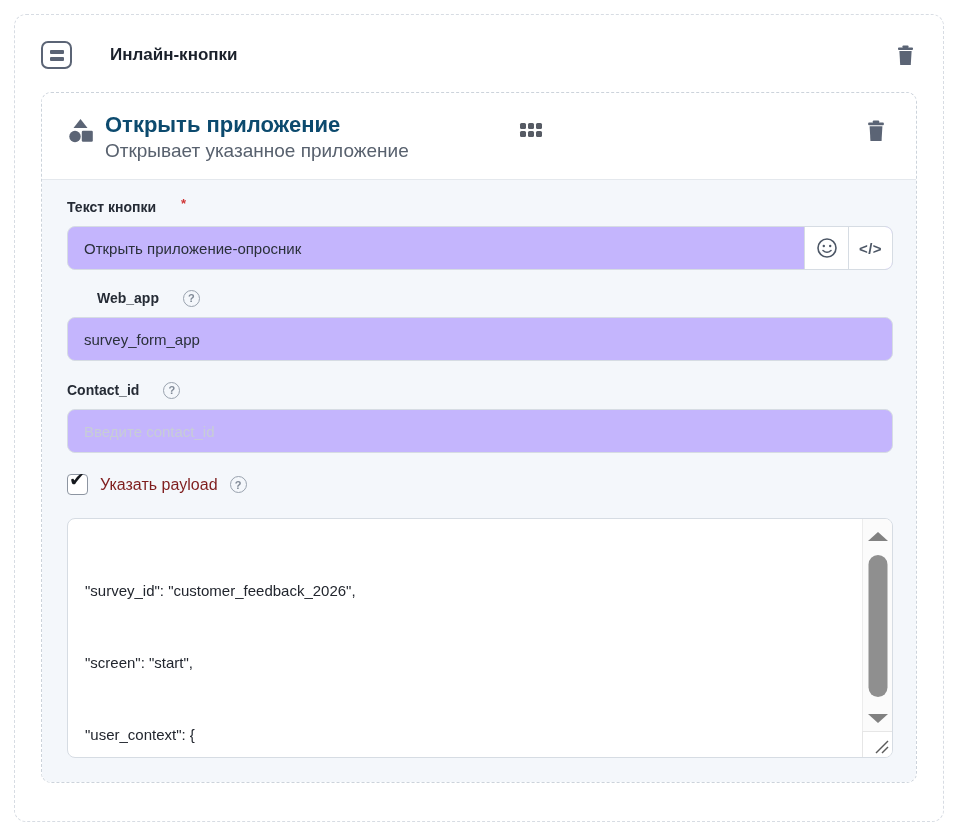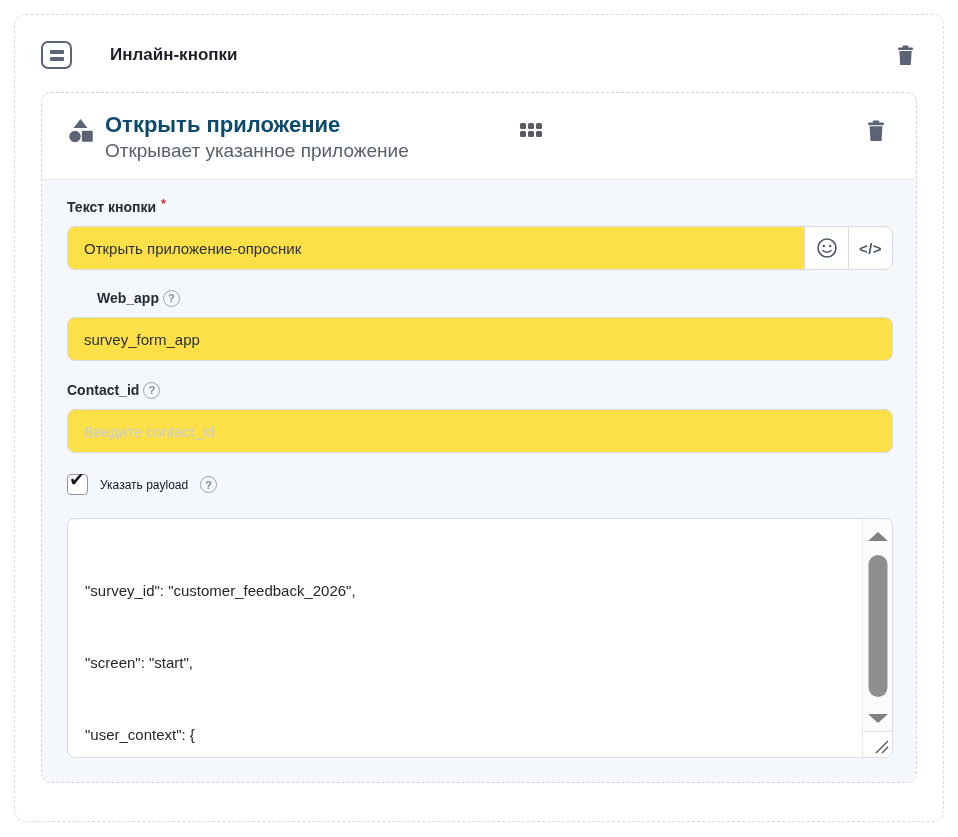--- a/index.html
+++ b/index.html
@@ -44,32 +44,32 @@
     cursor: grab; background: none; border: none; padding: 0;
   }
   .grid-dots i { width: 6px; height: 6px; background: #565b64; border-radius: 1.5px; }
   .inner-trash { position: absolute; right: 28px; top: 25px; }
 
   
   .form-body { background: #f4f7fb; padding: 19px 25px 24px 25px; }
 
   .field-label {
     font-size: 14px; font-weight: 700; color: #252b35;
-    display: flex; align-items: flex-end; gap: 4px; line-height: 17px;
+    display: flex; align-items: flex-end; gap: 24px; line-height: 17px;
   }
   .req { color: #cf3434; font-size: 13px; font-weight: 700; transform: translateY(-4px); margin-left: 1px; }
   .help-icon {
     width: 17px; height: 17px; border: 1.5px solid #99a2ae; border-radius: 50%;
     display: inline-flex; align-items: center; justify-content: center;
     font-size: 11px; font-weight: 700; color: #808a97; background: transparent; flex: 0 0 auto;
   }
 
   .input-group {
     margin-top: 10px; display: flex; height: 44px; width: 826px;
-    background: #fde047; border: 1px solid #d6dce3; border-radius: 8px; overflow: hidden;
+    background: #c4b5fd; border: 1px solid #d6dce3; border-radius: 8px; overflow: hidden;
   }
   .text-input {
     flex: 1; border: none; outline: none; padding: 0 16px;
     font-size: 15px; color: #2a303a; font-family: inherit; background: transparent;
   }
   .text-input::placeholder { color: #c7cdd6; opacity: 1; }
   .addon-btn {
     width: 44px; border: none; border-left: 1px solid #d6dce3; background: #ffffff;
     display: flex; align-items: center; justify-content: center; cursor: pointer;
     font-size: 16px; font-weight: 600; color: #4d5766; flex: 0 0 auto;
@@ -79,21 +79,21 @@
   .mt20 { margin-top: 20px; margin-left: 30px; }
   .mt21 { margin-top: 21px; }
 
   
   .checkbox-row { display: flex; align-items: center; margin-top: 21px; gap: 12px; }
   .checkbox {
     width: 21px; height: 21px; background: #ffffff; border: 1.5px solid #8d95a1;
     border-radius: 4px; position: relative; cursor: pointer; padding: 0; flex: 0 0 auto;
   }
   .checkbox .check { position: absolute; left: 1px; top: -6px; font-size: 19px; color: #15181d; line-height: 22px; }
-  .checkbox-label { font-size: 12px; color: #0f172a; }
+  .checkbox-label { font-size: 16px; color: #7f1d1d; }
 
   
   .payload-box {
     position: relative; margin-top: 23px; width: 826px; height: 240px;
     background: #ffffff; border: 1px solid #d6dce3; border-radius: 8px; overflow: hidden;
   }
   .payload-content {
     position: absolute; left: 0; top: 0; right: 30px; bottom: 0;
     padding: 12px 0 0 17px; font-size: 15px; line-height: 24px; color: #22262e;
     white-space: pre; overflow: hidden; cursor: text;

